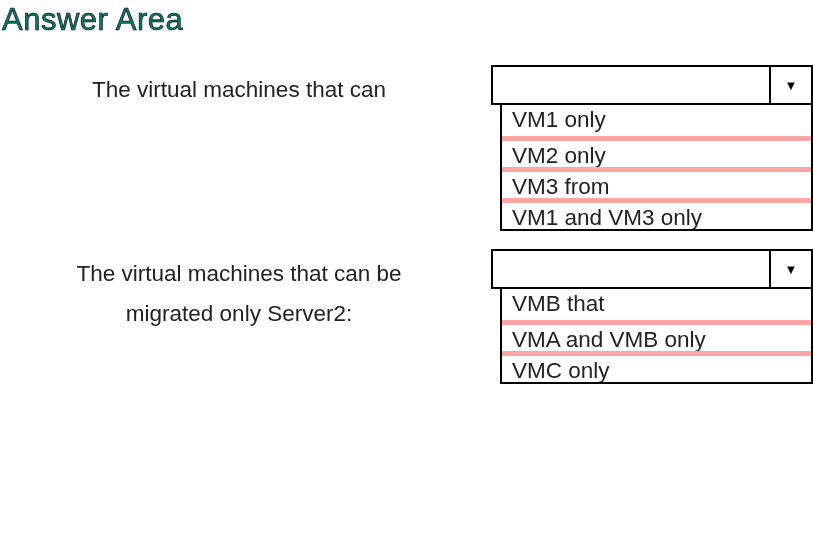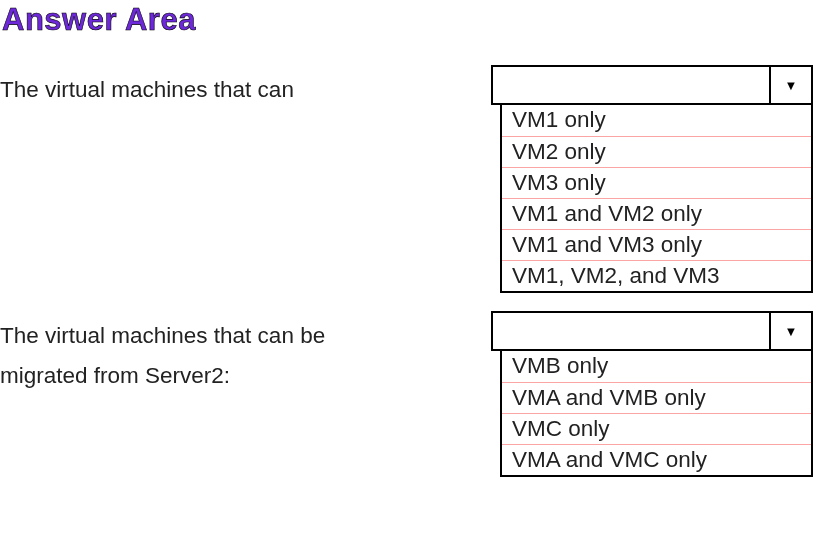--- a/index.html
+++ b/index.html
@@ -9,35 +9,35 @@
     height: 540px;
     background: #ffffff;
     font-family: "Liberation Sans", sans-serif;
     overflow: hidden;
   }
   .page { width: 813px; height: 540px; }
   .title {
     margin: 2px 0 0 2px;
     font-size: 31px;
     line-height: 36px;
-    font-weight: bold;
+    font-weight: normal;
     letter-spacing: 0.5px;
-    color: #6d28d9;
+    color: #0f766e;
     -webkit-text-stroke: 0.6px #000;
   }
   .row {
     display: flex;
     align-items: flex-start;
     width: 100%;
   }
   .row1 { margin-top: 27px; }
   .row2 { margin-top: 18px; }
   .label {
     flex: 1;
-    text-align: left;
+    text-align: center;
     padding-right: 13px;
     padding-top: 5px;
     font-size: 22.5px;
     line-height: 40px;
     color: #222222;
     white-space: nowrap;
   }
   .label .lline { display: block; }
   .dropdown { width: 322px; flex: 0 0 322px; }
   .select-box {
@@ -73,21 +73,21 @@
     border-top: none;
     background: #ffffff;
     margin-left: 9px;
   }
   .option {
     height: 31px;
     line-height: 30px;
     padding-left: 10px;
     font-size: 22.5px;
     color: #222222;
-    border-top: 1px solid #fca5a5;
+    border-top: 5px solid #fca5a5;
     white-space: nowrap;
     overflow: hidden;
   }
   .option:first-child { border-top: none; }
 </style>
 </head>
 <body>
 
 <div class="page">
 
@@ -100,42 +100,39 @@
     <div class="dropdown">
       <div class="select-box">
         <div class="select-value"></div>
         <div class="arrow-cell">
           <span class="arrow">▼</span>
         </div>
       </div>
       <div class="options">
         <div class="option">VM1 only</div>
         <div class="option">VM2 only</div>
-        <div class="option">VM3 only</div>
-        <div class="option">VM1 and VM2 only</div>
+        <div class="option">VM3 from</div>
         <div class="option">VM1 and VM3 only</div>
-        <div class="option">VM1, VM2, and VM3</div>
       </div>
     </div>
   </div>
 
   <div class="row row2">
     <div class="label">
       <span class="lline">The virtual machines that can be</span>
-      <span class="lline">migrated from Server2:</span>
+      <span class="lline">migrated only Server2:</span>
     </div>
     <div class="dropdown">
       <div class="select-box">
         <div class="select-value"></div>
         <div class="arrow-cell">
           <span class="arrow">▼</span>
         </div>
       </div>
       <div class="options">
-        <div class="option">VMB only</div>
+        <div class="option">VMB that</div>
         <div class="option">VMA and VMB only</div>
         <div class="option">VMC only</div>
-        <div class="option">VMA and VMC only</div>
       </div>
     </div>
   </div>
 
 </div>
 
 </body></html>

